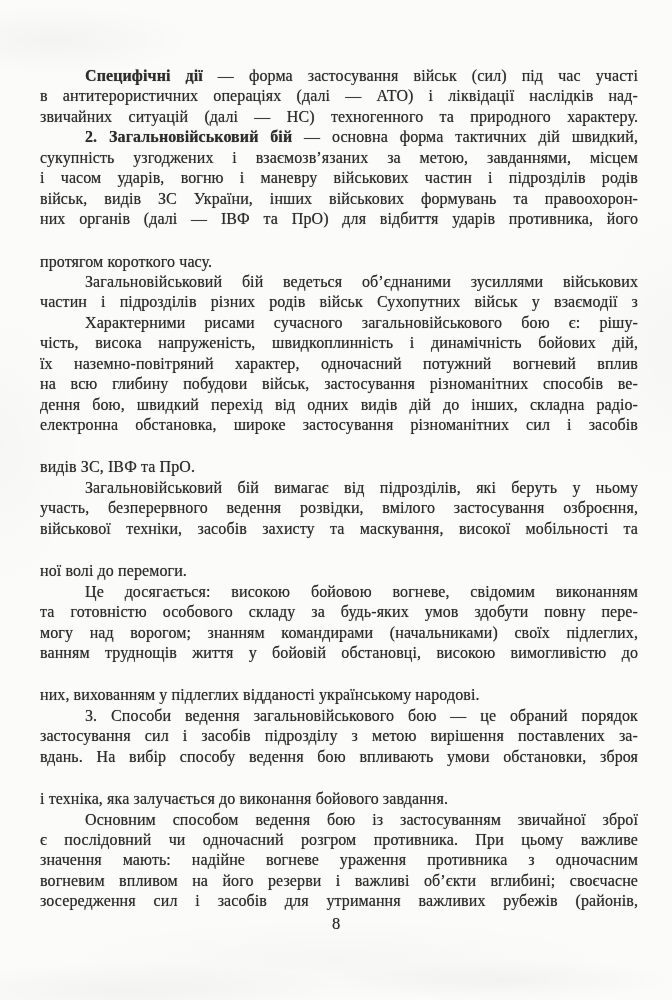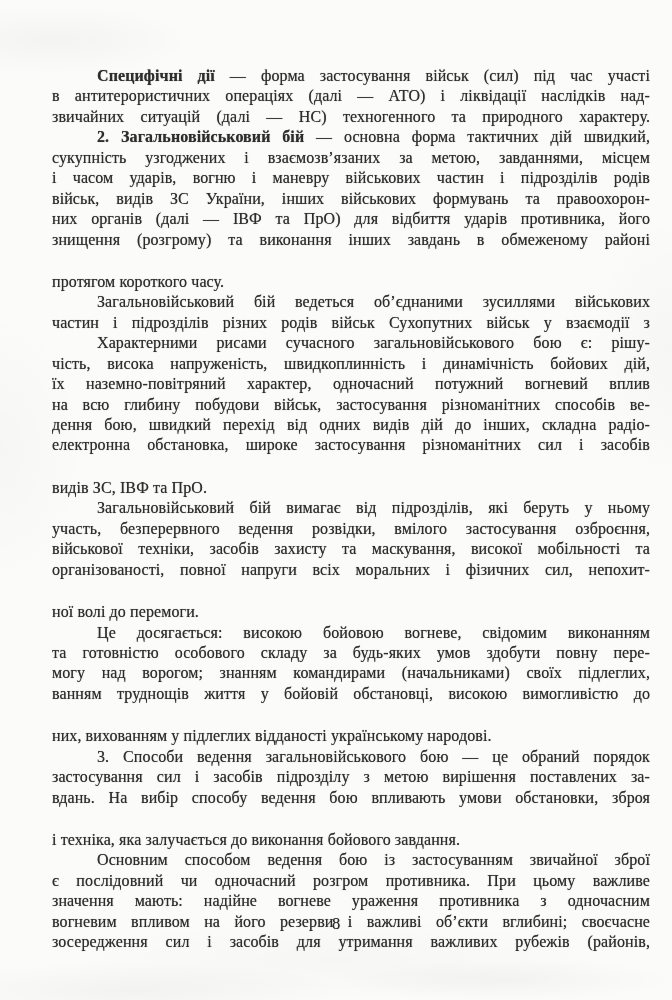--- a/index.html
+++ b/index.html
@@ -22,21 +22,21 @@
     background:
       radial-gradient(ellipse 300px 40px at 20% 99%, rgba(0,0,0,0.035), transparent 70%),
       radial-gradient(ellipse 250px 30px at 75% 98%, rgba(0,0,0,0.03), transparent 70%),
       radial-gradient(ellipse 200px 50px at 8% 4%, rgba(0,0,0,0.03), transparent 70%),
       radial-gradient(ellipse 120px 200px at 0% 45%, rgba(0,0,0,0.02), transparent 70%),
       radial-gradient(ellipse 120px 200px at 100% 35%, rgba(0,0,0,0.018), transparent 70%),
       radial-gradient(ellipse 400px 60px at 50% 96%, rgba(0,0,0,0.02), transparent 70%);
   }
   .text-block {
     position: absolute;
-    left: 52px;
+    left: 40px;
     top: 66px;
     width: 598px;
     color: var(--text-color, #2d2d2d);
     font-size: 16px;
     line-height: 20.45px;
     letter-spacing: 0.1px;
     text-shadow: 0 0 0.8px rgba(50,50,50,0.7);
   }
   .line {
     height: 20.45px;
@@ -74,35 +74,33 @@
 
 <div class="text-block">
     <div class="line indent"><b>Специфічні дії</b><span> — форма застосування військ (сил) під час участі</span></div>
     <div class="line"><span>в антитерористичних операціях (далі — АТО) і ліквідації наслідків над-</span></div>
     <div class="line"><span>звичайних ситуацій (далі — НС) техногенного та природного характеру.</span></div>
     <div class="line indent"><b>2. Загальновійськовий бій</b><span> — основна форма тактичних дій швидкий,</span></div>
     <div class="line"><span>сукупність узгоджених і взаємозв’язаних за метою, завданнями, місцем</span></div>
     <div class="line"><span>і часом ударів, вогню і маневру військових частин і підрозділів родів</span></div>
     <div class="line"><span>військ, видів ЗС України, інших військових формувань та правоохорон-</span></div>
     <div class="line"><span>них органів (далі — ІВФ та ПрО) для відбиття ударів противника, його</span></div>
-    <div class="line"><span>знищення (розгрому) та виконання інших завдань в обмеженому районі</span></div>
     <div class="line last"><span>протягом короткого часу.</span></div>
     <div class="line indent"><span>Загальновійськовий бій ведеться об’єднаними зусиллями військових</span></div>
     <div class="line"><span>частин і підрозділів різних родів військ Сухопутних військ у взаємодії з</span></div>
     <div class="line indent"><span>Характерними рисами сучасного загальновійськового бою є: рішу-</span></div>
     <div class="line"><span>чість, висока напруженість, швидкоплинність і динамічність бойових дій,</span></div>
     <div class="line"><span>їх наземно-повітряний характер, одночасний потужний вогневий вплив</span></div>
     <div class="line"><span>на всю глибину побудови військ, застосування різноманітних способів ве-</span></div>
     <div class="line"><span>дення бою, швидкий перехід від одних видів дій до інших, складна радіо-</span></div>
     <div class="line"><span>електронна обстановка, широке застосування різноманітних сил і засобів</span></div>
     <div class="line last"><span>видів ЗС, ІВФ та ПрО.</span></div>
     <div class="line indent"><span>Загальновійськовий бій вимагає від підрозділів, які беруть у ньому</span></div>
     <div class="line"><span>участь, безперервного ведення розвідки, вмілого застосування озброєння,</span></div>
     <div class="line"><span>військової техніки, засобів захисту та маскування, високої мобільності та</span></div>
-    <div class="line"><span>організованості, повної напруги всіх моральних і фізичних сил, непохит-</span></div>
     <div class="line last"><span>ної волі до перемоги.</span></div>
     <div class="line indent"><span>Це досягається: високою бойовою вогневе, свідомим виконанням</span></div>
     <div class="line"><span>та готовністю особового складу за будь-яких умов здобути повну пере-</span></div>
     <div class="line"><span>могу над ворогом; знанням командирами (начальниками) своїх підлеглих,</span></div>
     <div class="line"><span>ванням труднощів життя у бойовій обстановці, високою вимогливістю до</span></div>
     <div class="line last"><span>них, вихованням у підлеглих відданості українському народові.</span></div>
     <div class="line indent"><span>3. Способи ведення загальновійськового бою — це обраний порядок</span></div>
     <div class="line"><span>застосування сил і засобів підрозділу з метою вирішення поставлених за-</span></div>
     <div class="line"><span>вдань. На вибір способу ведення бою впливають умови обстановки, зброя</span></div>
     <div class="line last"><span>і техніка, яка залучається до виконання бойового завдання.</span></div>

